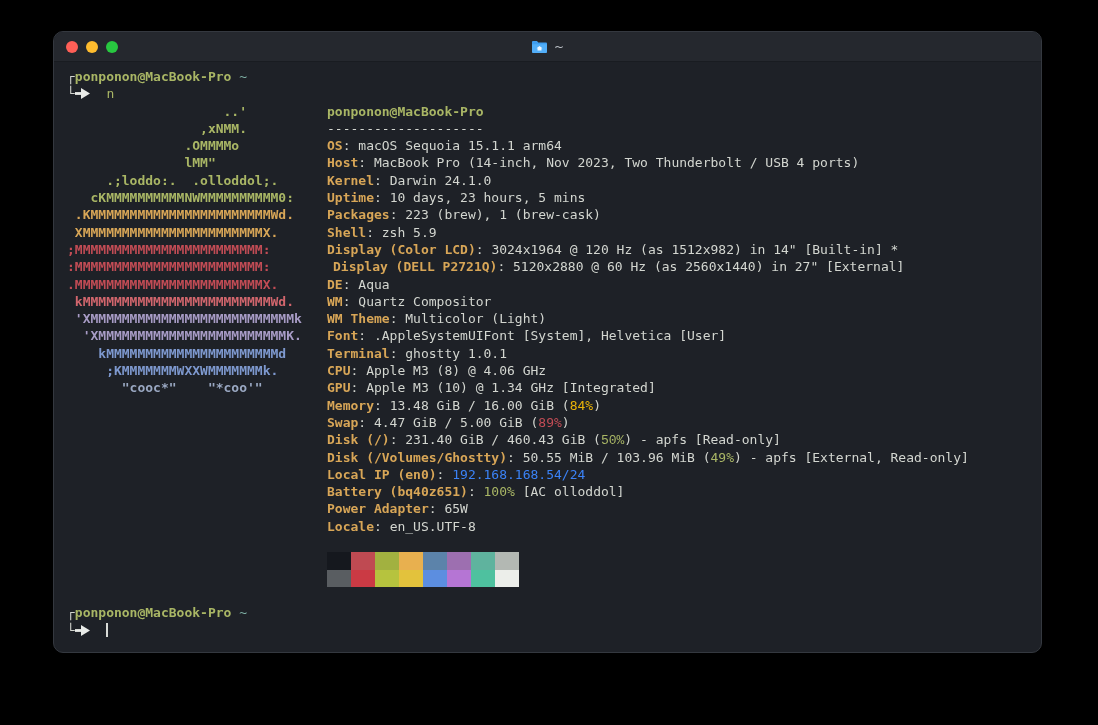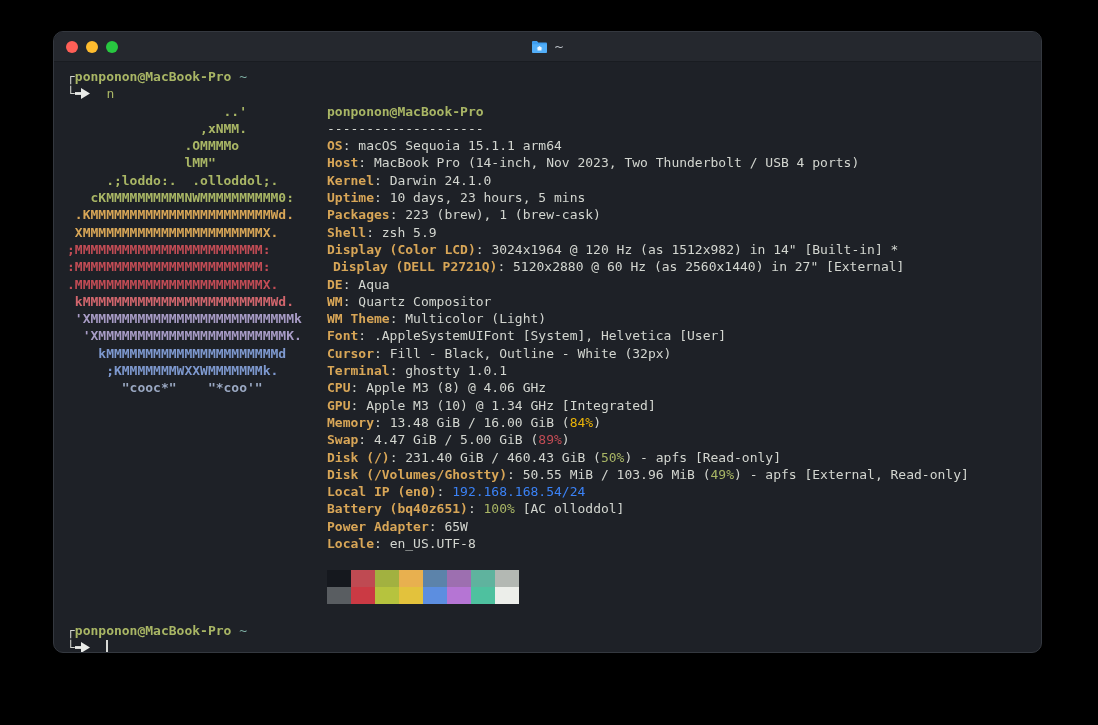--- a/index.html
+++ b/index.html
@@ -84,27 +84,26 @@
           <div class="row"><span style="color: rgb(216, 166, 87); font-weight: 700;">Kernel</span><span style="color: rgb(211, 214, 208);">: </span><span style="color: rgb(211, 214, 208); margin-top: 20px;">Darwin 24.1.0</span></div>
           <div class="row"><span style="color: rgb(216, 166, 87); font-weight: 700;">Uptime</span><span style="color: rgb(211, 214, 208);">: </span><span style="color: rgb(211, 214, 208);">10 days, 23 hours, 5 mins</span></div>
           <div class="row"><span style="color: rgb(216, 166, 87); font-weight: 700;">Packages</span><span style="color: rgb(211, 214, 208);">: </span><span style="color: rgb(211, 214, 208);">223 (brew), 1 (brew-cask)</span></div>
           <div class="row"><span style="color: rgb(216, 166, 87); font-weight: 700;">Shell</span><span style="color: rgb(211, 214, 208);">: </span><span style="color: rgb(211, 214, 208);">zsh 5.9</span></div>
           <div class="row"><span style="color: rgb(216, 166, 87); font-weight: 700;">Display (Color LCD)</span><span style="color: rgb(211, 214, 208);">: </span><span style="color: rgb(211, 214, 208);">3024x1964 @ 120 Hz (as 1512x982) in 14" [Built-in] *</span></div>
           <div class="row"><span style="color: rgb(216, 166, 87); font-weight: 700; padding-left: 6px;">Display (DELL P2721Q)</span><span style="color: rgb(211, 214, 208);">: </span><span style="color: rgb(211, 214, 208);">5120x2880 @ 60 Hz (as 2560x1440) in 27" [External]</span></div>
           <div class="row"><span style="color: rgb(216, 166, 87); font-weight: 700;">DE</span><span style="color: rgb(211, 214, 208);">: </span><span style="color: rgb(211, 214, 208);">Aqua</span></div>
           <div class="row"><span style="color: rgb(216, 166, 87); font-weight: 700; margin-top: 48px;">WM</span><span style="color: rgb(211, 214, 208);">: </span><span style="color: rgb(211, 214, 208);">Quartz Compositor</span></div>
           <div class="row"><span style="color: rgb(216, 166, 87); font-weight: 700;">WM Theme</span><span style="color: rgb(211, 214, 208);">: </span><span style="color: rgb(211, 214, 208);">Multicolor (Light)</span></div>
           <div class="row"><span style="color: rgb(216, 166, 87); font-weight: 700;">Font</span><span style="color: rgb(211, 214, 208);">: </span><span style="color: rgb(211, 214, 208);">.AppleSystemUIFont [System], Helvetica [User]</span></div>
-          <div class="row"><span style="color: rgb(216, 166, 87); font-weight: 700;">Cursor</span><span style="color: rgb(211, 214, 208);">: </span><span style="color: rgb(211, 214, 208);">Fill - Black, Outline - White (32px)</span></div>
           <div class="row"><span style="color: rgb(216, 166, 87); font-weight: 700;">Terminal</span><span style="color: rgb(211, 214, 208);">: </span><span style="color: rgb(211, 214, 208);">ghostty 1.0.1</span></div>
           <div class="row"><span style="color: rgb(216, 166, 87); font-weight: 700;">CPU</span><span style="color: rgb(211, 214, 208);">: </span><span style="color: rgb(211, 214, 208);">Apple M3 (8) @ 4.06 GHz</span></div>
           <div class="row"><span style="color: rgb(216, 166, 87); font-weight: 700;">GPU</span><span style="color: rgb(211, 214, 208);">: </span><span style="color: rgb(211, 214, 208);">Apple M3 (10) @ 1.34 GHz [Integrated]</span></div>
           <div class="row"><span style="color: rgb(216, 166, 87); font-weight: 700;">Memory</span><span style="color: rgb(211, 214, 208);">: </span><span style="color: rgb(211, 214, 208);">13.48 GiB / 16.00 GiB (</span><span style="color: #eab308;">84%</span><span style="color: rgb(211, 214, 208);">)</span></div>
           <div class="row"><span style="color: rgb(216, 166, 87); font-weight: 700;">Swap</span><span style="color: rgb(211, 214, 208);">: </span><span style="color: rgb(211, 214, 208);">4.47 GiB / 5.00 GiB (</span><span style="color: rgb(194, 76, 85);">89%</span><span style="color: rgb(211, 214, 208);">)</span></div>
-          <div class="row"><span style="color: rgb(216, 166, 87); font-weight: 700;">Disk (/)</span><span style="color: rgb(211, 214, 208);">: </span><span style="color: rgb(211, 214, 208);">231.40 GiB / 460.43 GiB (</span><span style="color: rgb(169, 182, 101);">50%</span><span style="color: rgb(211, 214, 208);">) - apfs [Read-only]</span></div>
+          <div class="row"><span style="color: rgb(216, 166, 87); font-weight: 700;">Disk (/)</span><span style="color: rgb(211, 214, 208);">: </span><span style="color: rgb(211, 214, 208);">231.40 GiB / 460.43 GiB (</span><span style="color: rgb(169, 182, 101); font-family: Liberation Mono, monospace;">50%</span><span style="color: rgb(211, 214, 208);">) - apfs [Read-only]</span></div>
           <div class="row"><span style="color: rgb(216, 166, 87); font-weight: 700;">Disk (/Volumes/Ghostty)</span><span style="color: rgb(211, 214, 208);">: </span><span style="color: rgb(211, 214, 208);">50.55 MiB / 103.96 MiB (</span><span style="color: rgb(169, 182, 101);">49%</span><span style="color: rgb(211, 214, 208);">) - apfs [External, Read-only]</span></div>
           <div class="row"><span style="color: rgb(216, 166, 87); font-weight: 700;">Local IP (en0)</span><span style="color: rgb(211, 214, 208);">: </span><span style="color: #3b82f6;">192.168.168.54/24</span></div>
           <div class="row"><span style="color: rgb(216, 166, 87); font-weight: 700;">Battery (bq40z651)</span><span style="color: rgb(211, 214, 208);">: </span><span style="color: rgb(169, 182, 101);">100%</span><span style="color: rgb(211, 214, 208);"> [AC olloddol]</span></div>
           <div class="row"><span style="color: rgb(216, 166, 87); font-weight: 700;">Power Adapter</span><span style="color: rgb(211, 214, 208);">: </span><span style="color: rgb(211, 214, 208);">65W</span></div>
           <div class="row"><span style="color: rgb(216, 166, 87); font-weight: 700;">Locale</span><span style="color: rgb(211, 214, 208);">: </span><span style="color: rgb(211, 214, 208);">en_US.UTF-8</span></div>
         </div>
     </div>
 
     <div class="row"></div>
     <div class="palette">

